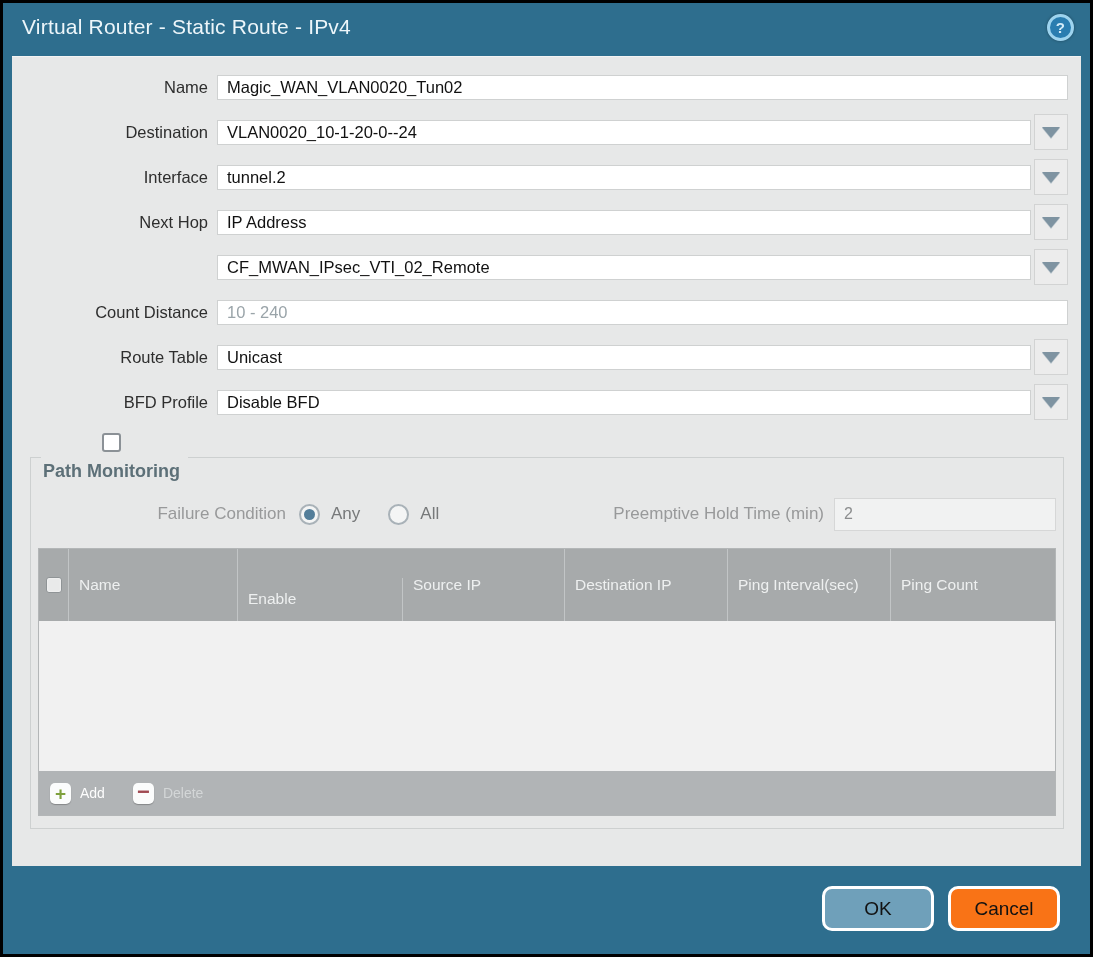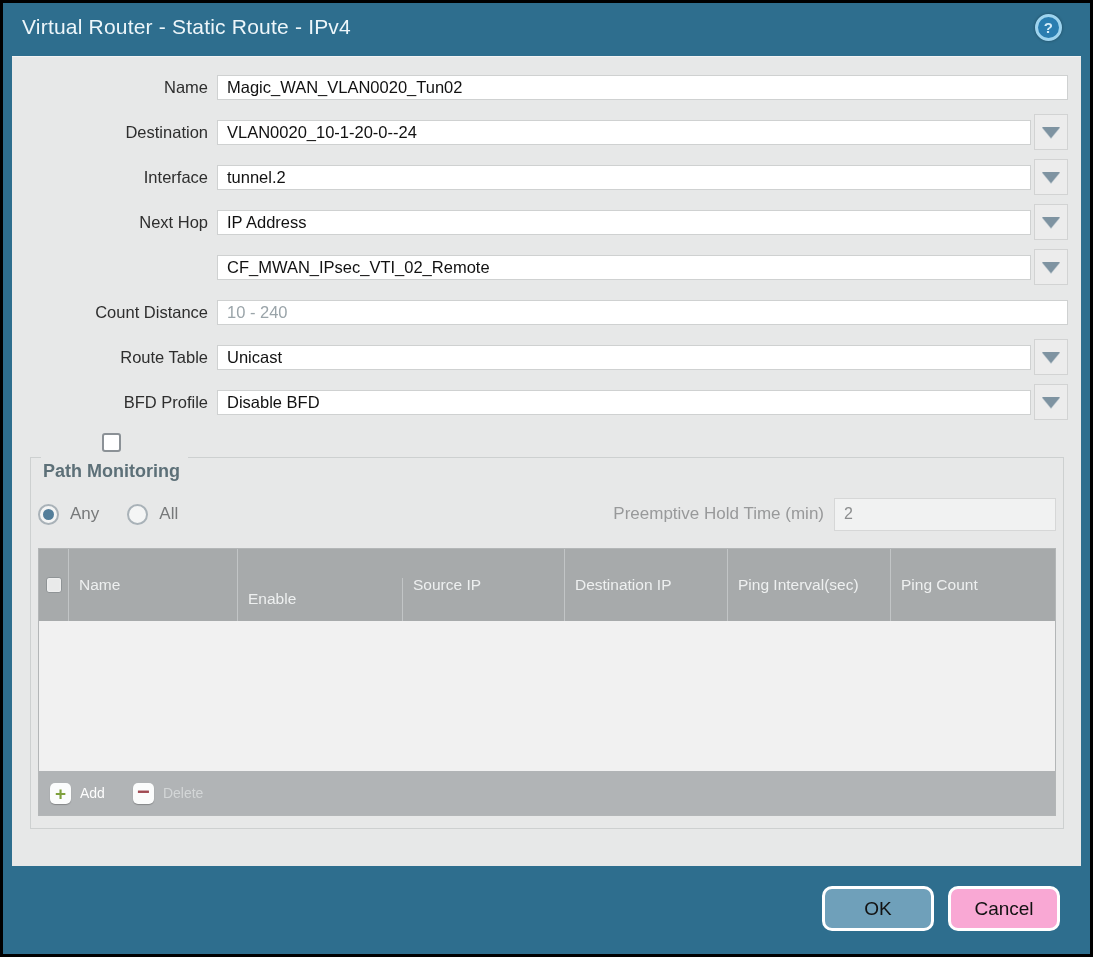--- a/index.html
+++ b/index.html
@@ -11,21 +11,21 @@
   }
   .dialog {
     position: absolute; inset: 0;
     border: 3px solid #000;
     background: #2e6e8e;
   }
   
   .titlebar {
     height: 44px;
     display: flex; align-items: center;
-    padding: 4px 28px 0 19px;
+    padding: 4px 16px 0 19px;
     color: #edf6fa;
     font-size: 21px;
     letter-spacing: 0.2px;
   }
   .titlebar .spacer { flex: 1; }
   .help-icon {
     width: 27px; height: 27px;
     border-radius: 50%;
     background: #2a7db0;
     border: 3px solid #9ed4ef;
@@ -187,21 +187,21 @@
   .btn {
     width: 112px; height: 45px;
     border-radius: 10px;
     border: 3px solid #ffffff;
     font-family: "Liberation Sans", sans-serif;
     font-size: 19px; color: #121212;
     display: flex; align-items: center; justify-content: center;
     cursor: pointer;
   }
   .btn-ok { background: #6fa0ba; }
-  .btn-cancel { background: #f9a8d4; }
+  .btn-cancel { background: #f97316; }
 </style>
 </head>
 <body>
 
 <div class="dialog">
 
   <div class="titlebar">
     <span>Virtual Router - Static Route - IPv4</span>
     <span class="spacer"></span>
     <span class="help-icon">?</span>
@@ -288,20 +288,21 @@
 
     </div>
 
     <fieldset class="pm">
       <legend class="pm-legend">
         <span class="pm-checkbox"></span>
         <span class="pm-title">Path Monitoring</span>
       </legend>
 
       <div class="pm-row">
+        <span class="fc-label">Failure Condition</span>
         <span class="radio-opt selected">
           <span class="radio-circle"></span>
           <span class="radio-label">Any</span>
         </span>
         <span class="radio-opt">
           <span class="radio-circle"></span>
           <span class="radio-label">All</span>
         </span>
         <span class="pht-label">Preemptive Hold Time (min)</span>
         <input class="pht-input" value="2" style="">

